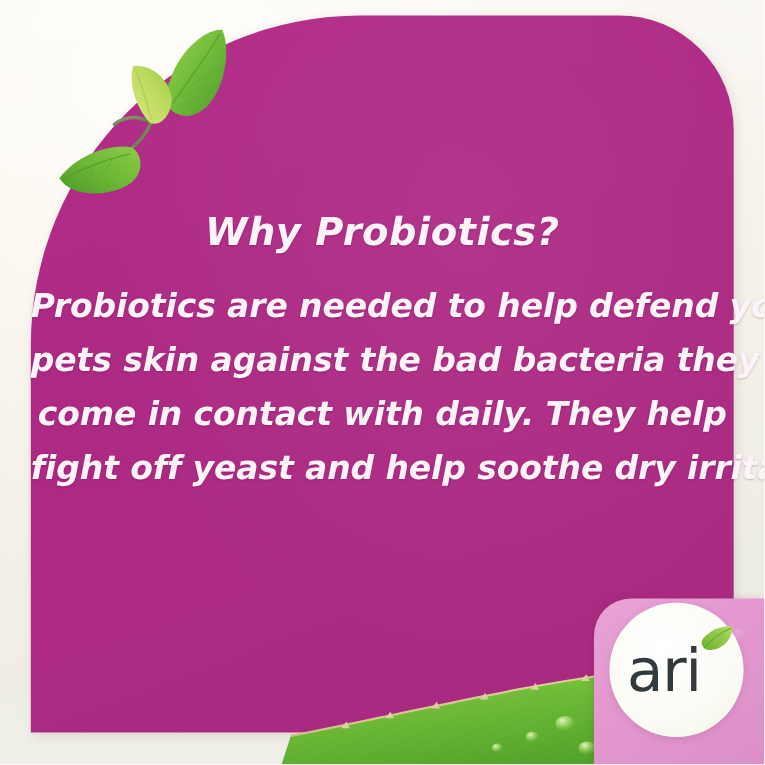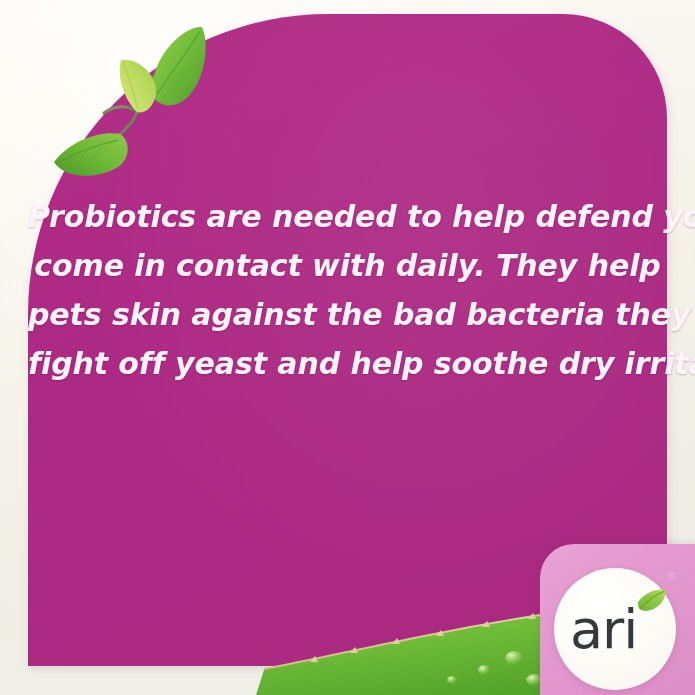--- a/index.html
+++ b/index.html
@@ -114,21 +114,21 @@
     top: 544px;
     width: 155px;
     height: 151px;
     background: linear-gradient(145deg, #e8a3d4 0%, #e49ad0 35%, #db8fc8 100%);
     border-radius: 34px 0 0 0;
     box-shadow: -1px -1px 6px rgba(110,40,90,0.15);
   }
   .logo-circle {
     position: absolute;
     left: 14px;
-    top: 24px;
+    top: 4px;
     width: 122px;
     height: 122px;
     background: radial-gradient(circle at 38% 32%, #ffffff 0%, #fbfaf4 62%, #f2f1e7 100%);
     border-radius: 50%;
     box-shadow: 0 2px 7px rgba(120,50,100,0.18);
   }
   .logo-mark {
     position: absolute;
     inset: 0;
   }
@@ -197,24 +197,25 @@
       <g>
         <path d="M78 120 C 60 116, 28 126, 12 148 C 22 165, 56 166, 76 153 C 88 145, 89 127, 78 120 Z" fill="url(#lfC)"></path>
         <path d="M76 126 C 58 130, 32 139, 14 150" stroke="#4f9c2a" stroke-width="1.5" fill="none" opacity="0.7"></path>
         <path d="M60 131 C 56 138, 52 144, 46 150" stroke="#56a32e" stroke-width="0.9" fill="none" opacity="0.5"></path>
         <path d="M44 137 C 41 143, 38 148, 33 153" stroke="#56a32e" stroke-width="0.9" fill="none" opacity="0.5"></path>
       </g>
     </svg>
   </div>
 
   <div class="text-wrap">
+    <div class="headline">Why Probiotics?</div>
     <div class="body-lines">
       <div class="body-line">Probiotics are needed to help defend your</div>
+      <div class="body-line">pets skin against the bad bacteria they</div>
       <div class="body-line">come in contact with daily. They help</div>
-      <div class="body-line">pets skin against the bad bacteria they</div>
       <div class="body-line">fight off yeast and help soothe dry irritat-</div>
     </div>
   </div>
 
   <div class="aloe">
     <svg viewBox="0 0 449 99" width="449" height="99" xmlns="http://www.w3.org/2000/svg">
       <defs>
         <linearGradient id="aloeG" x1="0" y1="0" x2="0.55" y2="1">
           <stop offset="0%" stop-color="#9BD155"></stop>
           <stop offset="38%" stop-color="#76C13C"></stop>

